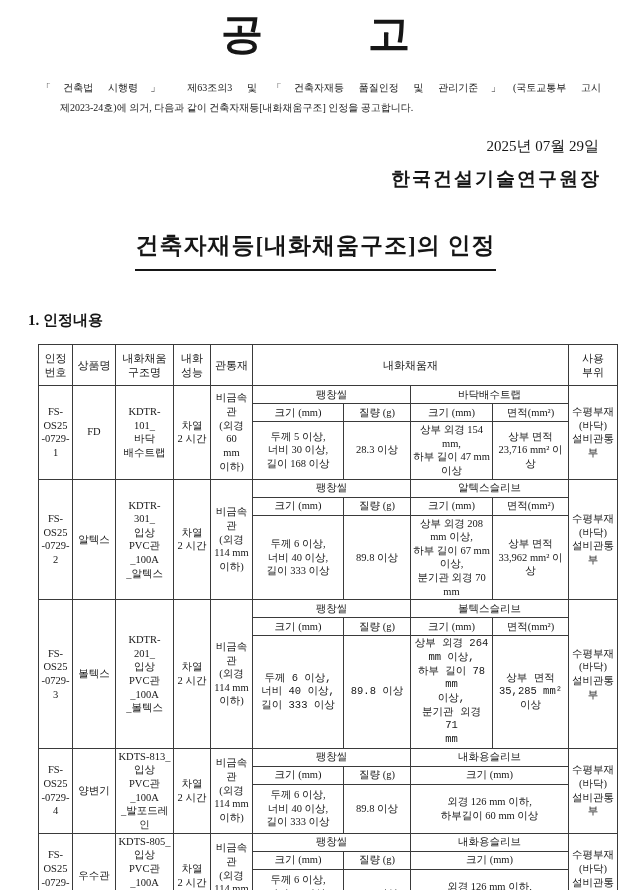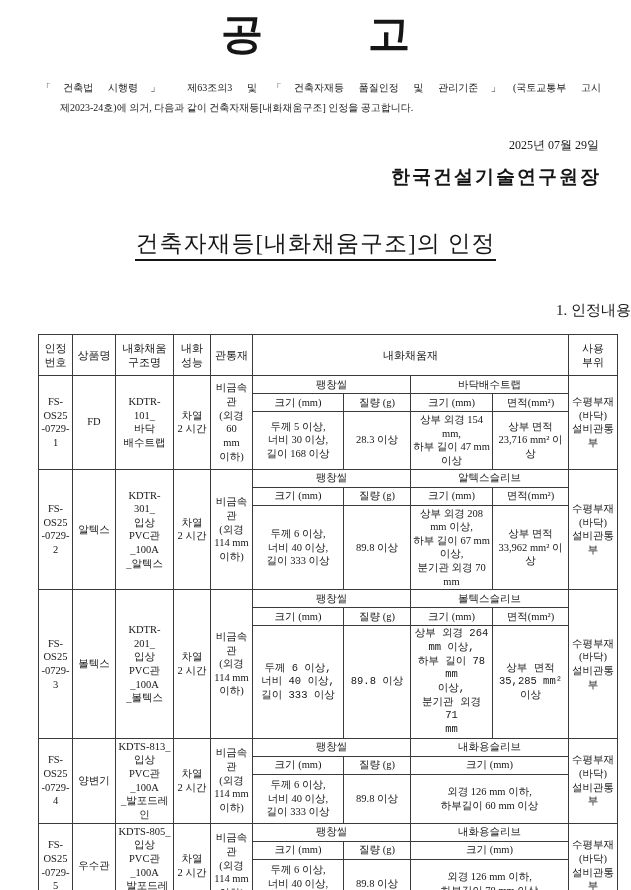--- a/index.html
+++ b/index.html
@@ -14,32 +14,32 @@
     margin-top:6px;
     text-align:center;
     font-size:42px;
     font-weight:bold;
     white-space:pre;
   }
   .intro { margin:16px 30px 0 28px; font-size:10px; line-height:1.95; }
   .intro-line1 { text-align:justify; text-align-last:justify; text-indent:13px; }
   .intro-line2 { text-align:left;margin-left:32px; }
 
-  .date-line { margin:20px 32px 0 0; text-align:right; font-size:12px; }
+  .date-line { margin:20px 32px 0 0; text-align:right; font-size:15px; }
   .issuer-line { margin:10px 30px 0 0; text-align:right; font-size:19px; font-weight:600; letter-spacing:2px; }
 
   .doc-title-wrap { margin-top:38px; text-align:center; }
   .doc-title {
     display:inline-block;
-    font-size:23px; font-weight:normal; letter-spacing:1px;
+    font-size:23px; font-weight:bold; letter-spacing:1px;
     border-bottom:2px solid #161616;
-    padding-bottom:0;
-  }
-
-  .sec-heading { margin:40px 0 0 28px; font-size:15px; font-weight:400;text-align:right; }
+    padding-bottom:8px;
+  }
+
+  .sec-heading { margin:40px 0 0 28px; font-size:15px; font-weight:700; }
 
   table.cert {
     margin:14px 0 0 38px;
     width:579px;
     border-collapse:collapse;
     table-layout:fixed;
     font-size:10.5px;
   }
   table.cert th, table.cert td {
     border:1px solid #3a3a3a;

